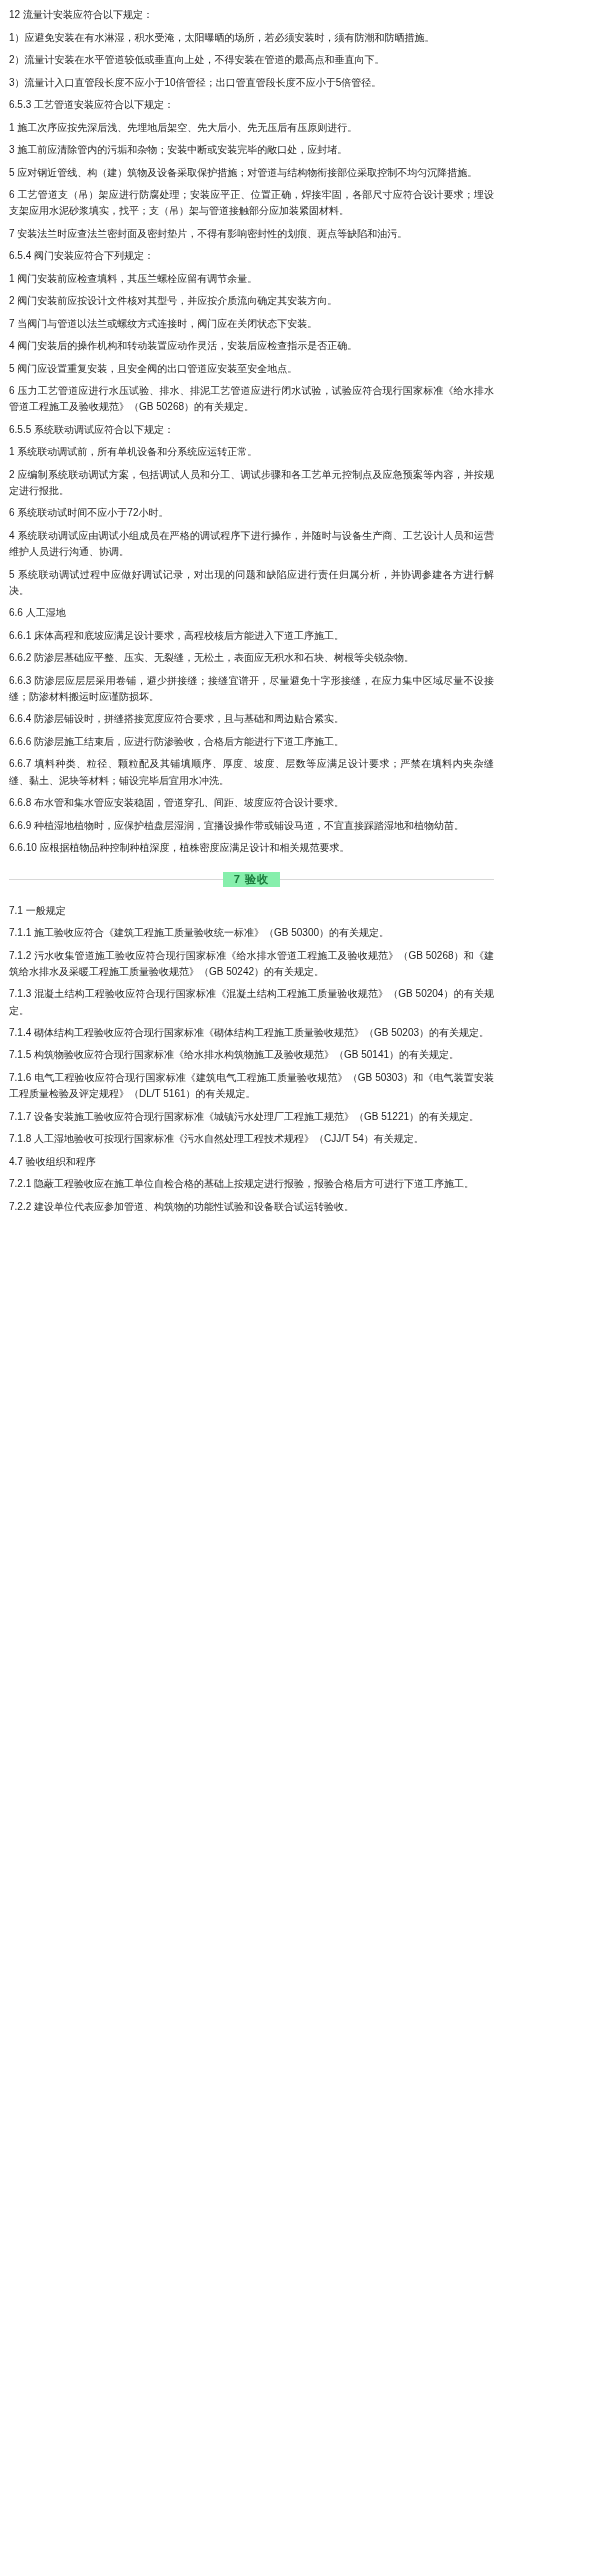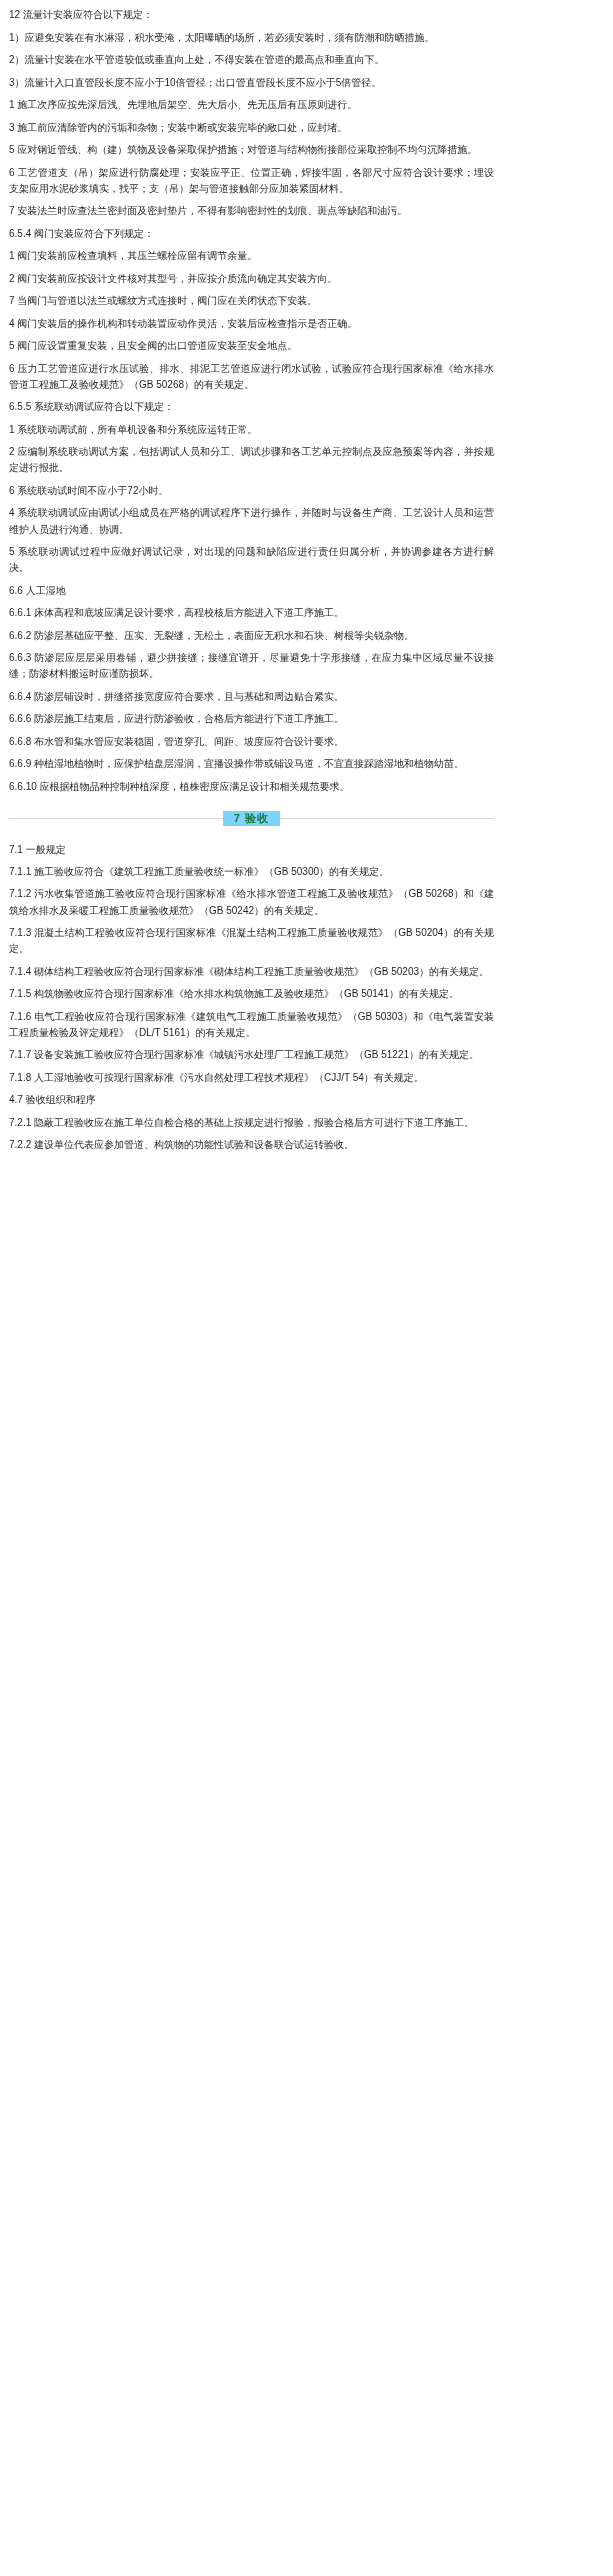--- a/index.html
+++ b/index.html
@@ -34,41 +34,42 @@
     position: absolute;
     left: 0;
     right: 0;
     top: 9px;
     height: 0.9px;
     background: #d8d8d8;
   }
   .section-banner .label {
     position: relative;
     display: inline-block;
-    background: #7dd3fc;
+    background: #86efac;
     padding: 0 10.7px;
     font-size: 11.2px;
     font-weight: bold;
     color: #1b7a3d;
     letter-spacing: 0.9px;
   }
   .heading {
     font-weight: normal;
   }
 </style>
 </head>
 <body>
 
 <div class="page">
 
   <div>
     <p class="heading">12 流量计安装应符合以下规定：</p>
     <p>1）应避免安装在有水淋湿，积水受淹，太阳曝晒的场所，若必须安装时，须有防潮和防晒措施。</p>
     <p>2）流量计安装在水平管道较低或垂直向上处，不得安装在管道的最高点和垂直向下。</p>
     <p>3）流量计入口直管段长度不应小于10倍管径；出口管直管段长度不应小于5倍管径。</p>
+    <p class="heading">6.5.3 工艺管道安装应符合以下规定：</p>
     <p>1 施工次序应按先深后浅、先埋地后架空、先大后小、先无压后有压原则进行。</p>
     <p>3 施工前应清除管内的污垢和杂物；安装中断或安装完毕的敞口处，应封堵。</p>
     <p>5 应对钢近管线、构（建）筑物及设备采取保护措施；对管道与结构物衔接部位采取控制不均匀沉降措施。</p>
     <p>6 工艺管道支（吊）架应进行防腐处理；安装应平正、位置正确，焊接牢固，各部尺寸应符合设计要求；埋设支架应用水泥砂浆填实，找平；支（吊）架与管道接触部分应加装紧固材料。</p>
     <p>7 安装法兰时应查法兰密封面及密封垫片，不得有影响密封性的划痕、斑点等缺陷和油污。</p>
     <p class="heading">6.5.4 阀门安装应符合下列规定：</p>
     <p>1 阀门安装前应检查填料，其压兰螺栓应留有调节余量。</p>
     <p>2 阀门安装前应按设计文件核对其型号，并应按介质流向确定其安装方向。</p>
     <p>7 当阀门与管道以法兰或螺纹方式连接时，阀门应在关闭状态下安装。</p>
     <p>4 阀门安装后的操作机构和转动装置应动作灵活，安装后应检查指示是否正确。</p>
@@ -79,20 +80,21 @@
     <p>2 应编制系统联动调试方案，包括调试人员和分工、调试步骤和各工艺单元控制点及应急预案等内容，并按规定进行报批。</p>
     <p>6 系统联动试时间不应小于72小时。</p>
     <p>4 系统联动调试应由调试小组成员在严格的调试程序下进行操作，并随时与设备生产商、工艺设计人员和运营维护人员进行沟通、协调。</p>
     <p>5 系统联动调试过程中应做好调试记录，对出现的问题和缺陷应进行责任归属分析，并协调参建各方进行解决。</p>
     <p class="heading">6.6 人工湿地</p>
     <p>6.6.1 床体高程和底坡应满足设计要求，高程校核后方能进入下道工序施工。</p>
     <p>6.6.2 防渗层基础应平整、压实、无裂缝，无松土，表面应无积水和石块、树根等尖锐杂物。</p>
     <p>6.6.3 防渗层应层层采用卷铺，避少拼接缝；接缝宜谱开，尽量避免十字形接缝，在应力集中区域尽量不设接缝；防渗材料搬运时应谨防损坏。</p>
     <p>6.6.4 防渗层铺设时，拼缝搭接宽度应符合要求，且与基础和周边贴合紧实。</p>
     <p>6.6.6 防渗层施工结束后，应进行防渗验收，合格后方能进行下道工序施工。</p>
+    <p>6.6.7 填料种类、粒径、颗粒配及其铺填顺序、厚度、坡度、层数等应满足设计要求；严禁在填料内夹杂缝缝、黏土、泥块等材料；铺设完毕后宜用水冲洗。</p>
     <p>6.6.8 布水管和集水管应安装稳固，管道穿孔、间距、坡度应符合设计要求。</p>
     <p>6.6.9 种植湿地植物时，应保护植盘层湿润，宜播设操作带或铺设马道，不宜直接踩踏湿地和植物幼苗。</p>
     <p>6.6.10 应根据植物品种控制种植深度，植株密度应满足设计和相关规范要求。</p>
   </div>
 
   <div class="section-banner">
     <div class="bar"></div>
     <span class="label">7 验收</span>
   </div>
 

